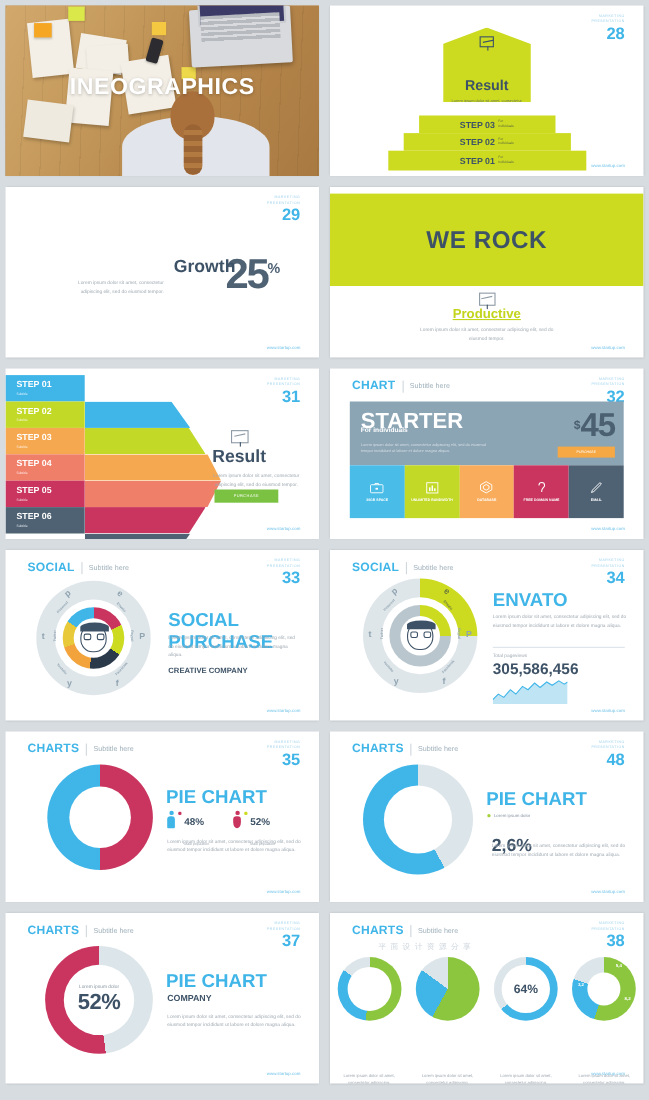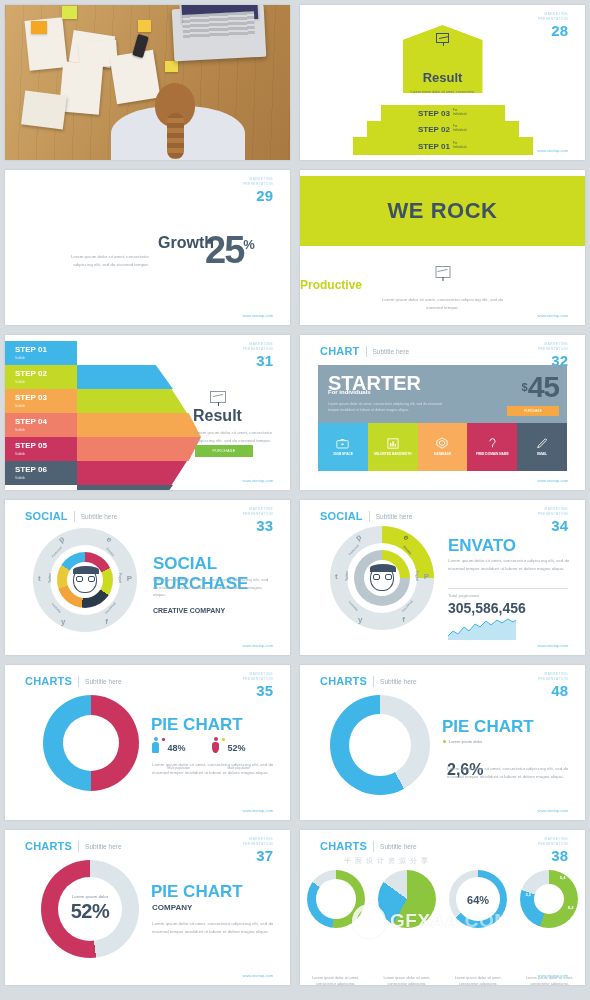--- a/index.html
+++ b/index.html
@@ -67,26 +67,26 @@
   .step-bar .sm { color: #5d6b3e; font-size: 3px; line-height: 1.3; text-align: left; }
 
   
   .growth-wrap { position: absolute; top: 62px; left: 58px; display: flex; align-items: flex-start; }
   .growth-lorem { width: 90px; text-align: right; padding-top: 21px; padding-right: 4px; }
   .growth-word { color: #3d5266; font-size: 16px; font-weight: bold; position: absolute; left: 95px; top: 2px; }
   .growth-num { color: #4e6274; font-size: 38px; font-weight: bold; letter-spacing: -2px; line-height: .95; margin-left: 52px; }
   .growth-pct { color: #4e6274; font-size: 13px; font-weight: bold; vertical-align: super; }
 
   
-  .rock-band { position: absolute; top: 6px; left: 0; width: 100%; height: 70px; background: #ccdb20;
+  .rock-band { position: absolute; top: 6px; left: 0; width: 100%; height: 84px; background: #ccdb20;
                display: flex; align-items: center; justify-content: center; }
   .rock-title { color: #3d5266; font-size: 22px; font-weight: bold; letter-spacing: .5px; }
   .rock-ico { position: absolute; top: 88px; left: 50%; transform: translateX(-50%); }
-  .rock-sub { position: absolute; top: 108px; width: 100%; 
-              color: #c3d41c; font-size: 12px; font-weight: bold; }
+  .rock-sub { position: absolute; top: 108px; width: 100%; text-align: center;
+              color: #c3d41c; font-size: 12px; font-weight: bold; text-decoration: underline; }
   .rock-lorem { position: absolute; top: 126px; width: 100%; text-align: center; }
 
   
   .steps { position: absolute; left: 0; top: 6px; width: 72px; }
   .step-row { height: 24px; display: flex; flex-direction: column; justify-content: center; padding-left: 10px; position: relative; }
   .step-row .t { color: #fff; font-size: 8px; font-weight: bold; line-height: 1; }
   .step-row .s { color: rgba(255,255,255,.8); font-size: 3px; margin-top: 1.5px; }
   .arrow-band { position: absolute; left: 72px; height: 24px; }
   .res-title { position: absolute; left: 188px; top: 72px; color: #3d5266; font-size: 16px; font-weight: bold; }
   .btn-purchase { position: absolute; left: 190px; top: 110px; width: 58px; height: 12px; background: #7bc242;
@@ -178,20 +178,21 @@
       <div class="sticky" style="top:56px;left:160px;width:13px;height:11px;background:#edd94a"></div>
       <div class="phone"></div>
       <div class="laptop">
         <div class="laptop-screen"></div>
         <div class="laptop-kb"></div>
       </div>
       <div class="paper" style="top:88px;left:18px;width:42px;height:34px;transform:rotate(7deg);background:#efeadf"></div>
       <div class="shoulders"></div>
       <div class="person-head"></div>
       <div class="braid"></div>
+      <div class="cover-title">INEOGRAPHICS</div>
     </div>
   </div>
 
   <div class="cell">
     <div class="slide">
       <div class="corner">
         <div class="corner-l1">MARKETING</div>
         <div class="corner-l2">PRESENTATION</div>
         <div class="corner-num">28</div>
       </div>
@@ -616,24 +617,18 @@
           <div class="donut" style="position:relative;margin:0 auto;width:58px;height:58px;background:conic-gradient(#8cc63f 0 55%,#3fb5e8 55% 80%,#dce5e9 80% 100%)">
             <div class="donut-hole" style="width:30px;height:30px"></div>
             <span style="position:absolute;top:5px;right:13px;color:#fff;font-size:4px;font-weight:bold">5,4</span>
             <span style="position:absolute;top:22px;left:5px;color:#fff;font-size:4px;font-weight:bold">3,2</span>
             <span style="position:absolute;bottom:18px;right:5px;color:#fff;font-size:4px;font-weight:bold">8,2</span>
           </div>
           <div class="quad-cap" style="left:-1px">Lorem ipsum dolor sit amet, consectetur adipiscing.</div>
         </div>
       </div>
 
-      <div class="watermark">
-        <div class="wm-g"></div>
-        <div class="wm-text">
-          <span class="wm-a">GFXAA</span><span class="wm-b">.COM</span>
-        </div>
-      </div>
       <div class="wm-cn">平面设计资源分享</div>
       <div class="site">www.startup.com</div>
     </div>
   </div>
 
 </div>
 
 </body></html>

